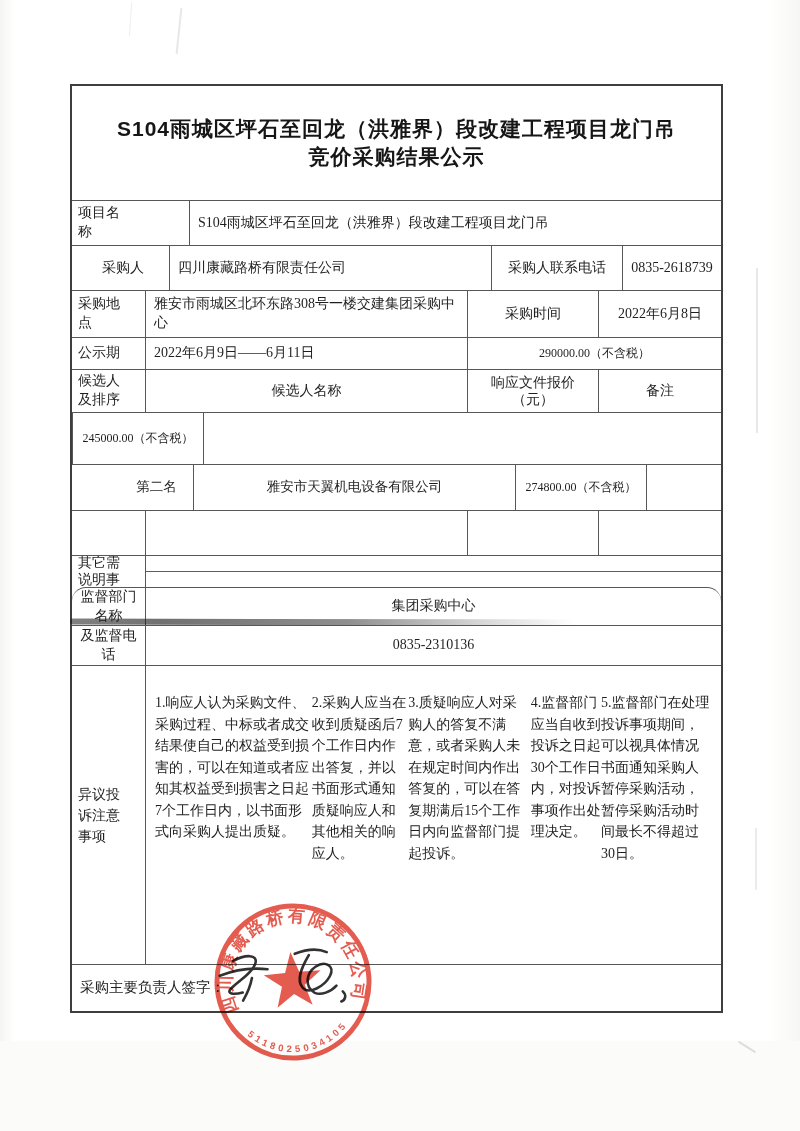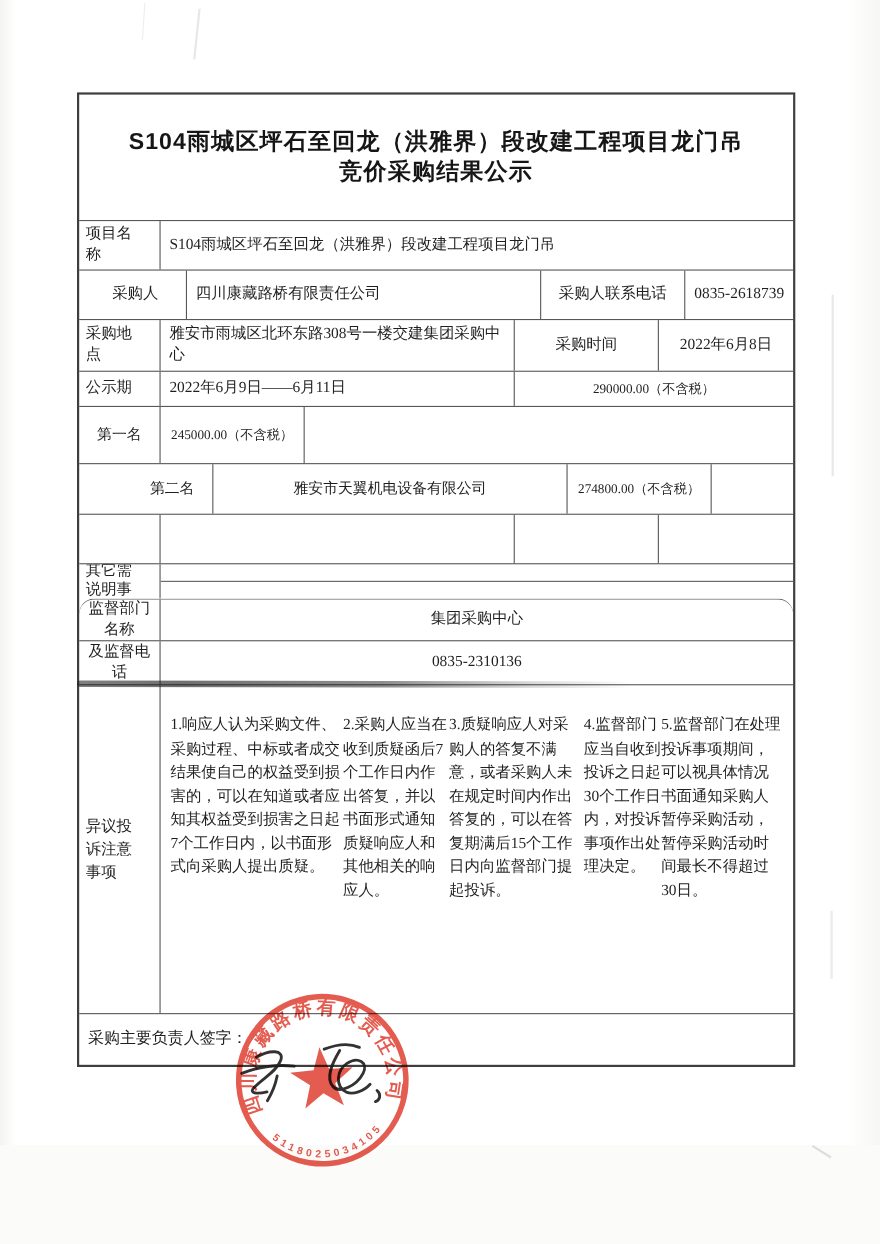--- a/index.html
+++ b/index.html
@@ -70,21 +70,21 @@
   <div class="fold-a"></div>
   <div class="fold-b"></div>
 
   <div class="doc-table">
 
     <div class="row first title-row cell cfirst" style="height:114px;">
       <div>S104雨城区坪石至回龙（洪雅界）段改建工程项目龙门吊</div>
       <div>竞价采购结果公示</div>
     </div>
 
-    <div class="row" style="height:45px;">
+    <div class="row" style="height:45px;gap:44px;">
       <div class="cell cfirst lbl">项目名称</div>
       <div class="cell span-rest">S104雨城区坪石至回龙（洪雅界）段改建工程项目龙门吊</div>
     </div>
 
     <div class="row" style="height:45px;padding-left:24px;">
       <div class="cell cfirst lbl">采购人</div>
       <div class="cell main">四川康藏路桥有限责任公司</div>
       <div class="cell col3">采购人联系电话</div>
       <div class="cell col4">0835-2618739</div>
     </div>
@@ -95,23 +95,31 @@
       <div class="cell col3">采购时间</div>
       <div class="cell col4">2022年6月8日</div>
     </div>
 
     <div class="row" style="height:32px;">
       <div class="cell cfirst lbl">公示期</div>
       <div class="cell main">2022年6月9日——6月11日</div>
       <div class="cell col4 small-num">290000.00（不含税）</div>
     </div>
 
+    <div class="row" style="height:43px;">
+      <div class="cell cfirst lbl">候选人及排序</div>
+      <div class="cell main center">候选人名称</div>
+      <div class="cell col3 hdr2">
+        <div>响应文件报价</div>
+        <div>（元）</div>
+      </div>
+      <div class="cell col4">备注</div>
+    </div>
 
     <div class="row" style="height:52px;">
-      <div class="cell cfirst lbl center" style="font-size:13.5px;">第一名</div>
       <div class="cell col3 small-num">245000.00（不含税）</div>
       <div class="cell col4"></div>
     </div>
 
     <div class="row" style="height:46px;padding-left:48px;">
       <div class="cell cfirst lbl center" style="font-size:13.5px;">第二名</div>
       <div class="cell main center" style="font-size:13.5px;">雅安市天翼机电设备有限公司</div>
       <div class="cell col3 small-num">274800.00（不含税）</div>
       <div class="cell col4"></div>
     </div>

